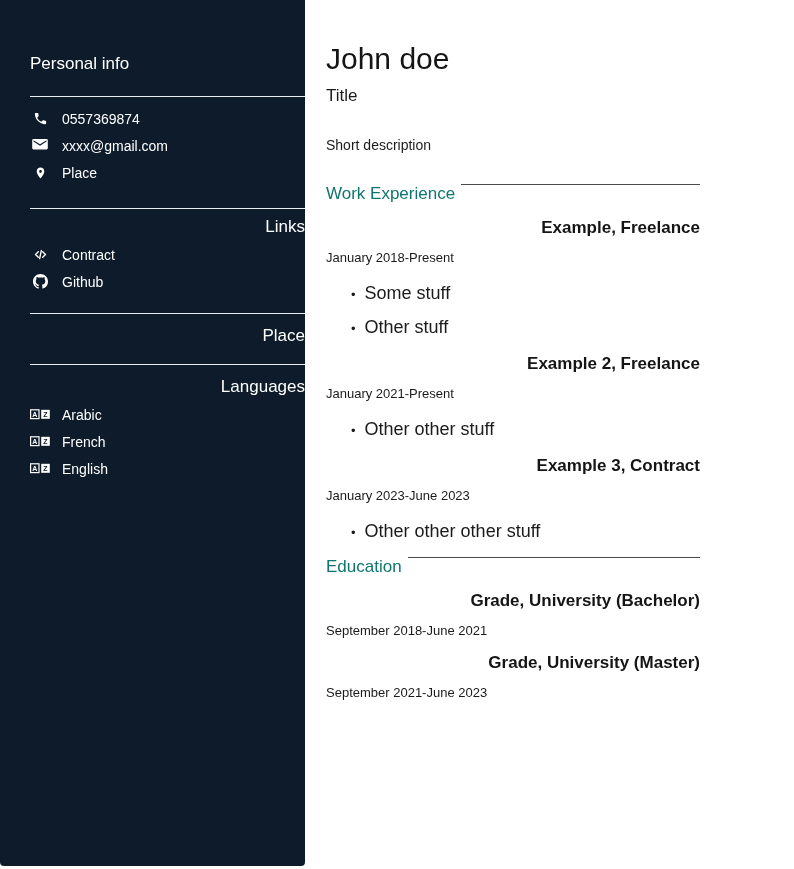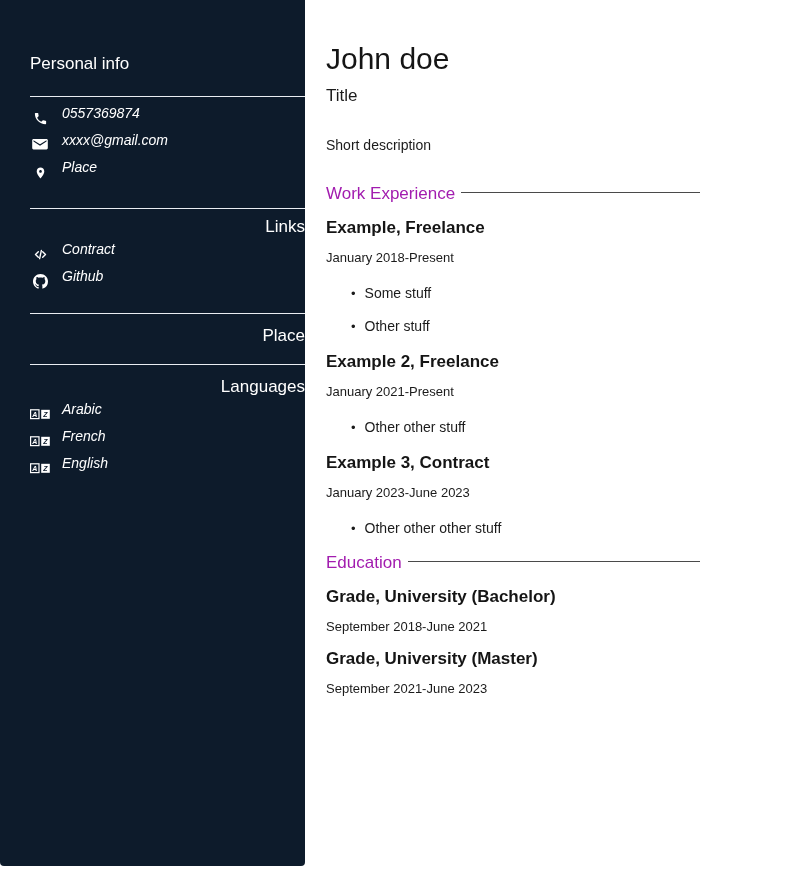--- a/index.html
+++ b/index.html
@@ -25,24 +25,23 @@
     font-size: 17px; font-weight: 400;
     margin: 0 0 0 30px; line-height: 20px;
   }
   .sb-rule {
     border: none; height: 0;
     border-top: 1px solid #e9edf2;
     margin: 22px 0 0 30px;
   }
   .sb-group { margin-top: 8px; }
   .sb-row {
-    display: flex; 
+    display: flex; align-items: center;
     height: 27px; margin-left: 30px;
     font-size: 14px;
-    font-style: italic;
   }
   .sb-icon {
     width: 20px; display: flex; justify-content: center; align-items: center;
     margin-right: 12px; flex-shrink: 0;
   }
   .sb-icon svg { display: block; }
   .sb-section-title {
     font-size: 17px; font-weight: 400;
     margin: 8px 0 4px 30px; line-height: 20px; text-align: right;
   }
@@ -50,42 +49,42 @@
   
   .main { flex: 1; padding: 42px 0 0 21px; }
   .name {
     font-size: 30px; font-weight: 400;
     margin: 0 0 10px 0; line-height: 34px; color: #151515;
   }
   .job-title { font-size: 17px; margin: 0 0 31px 0; line-height: 20px; }
   .short-desc { font-size: 14px; margin: 0 0 30px 0; line-height: 17px; }
 
   .section-heading {
-    display: flex; align-items: center;
+    display: flex; align-items: flex-start;
     font-size: 17px; font-weight: 400;
-    margin: 0 0 13px 0; line-height: 20px; color: #a21caf;
+    margin: 0 0 13px 0; line-height: 20px; color: #0f766e;
   }
   .section-heading .rule {
     flex: 1; height: 0;
     border-bottom: 1px solid #4a4a4a;
     margin: 0 0 4px 6px;
   }
   .entry-title {
     font-size: 17px; font-weight: 700;
-    margin: 0 0 12px 0; line-height: 21px; color: #151515;
+    margin: 0 0 12px 0; line-height: 21px; color: #151515; text-align: right;
   }
   .entry-dates {
     font-size: 13px; margin: 0 0 13px 0; line-height: 16px; color: #1b1b1b;
   }
   ul.entry-bullets {
     list-style: none;
     margin: 0 0 8px 0; padding: 6px 0 0 25px;
   }
   ul.entry-bullets li {
-    font-size: 14px; line-height: 17px;
+    font-size: 18px; line-height: 17px;
     margin-bottom: 16px;
   }
   ul.entry-bullets li::before {
     content: "\2022";
     margin-right: 9px; font-size: 13px;
   }
 </style>
 </head>
 <body>
 

